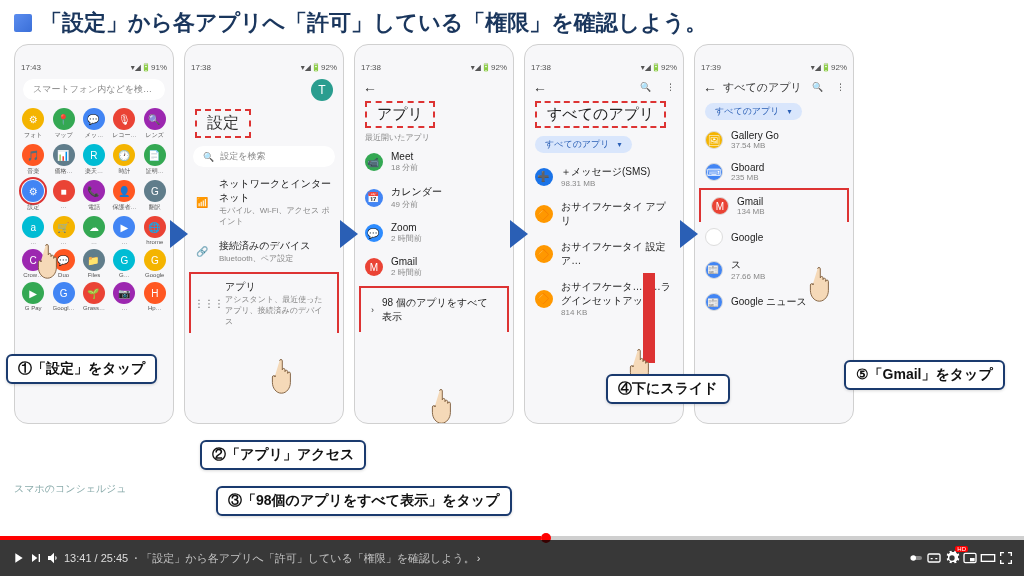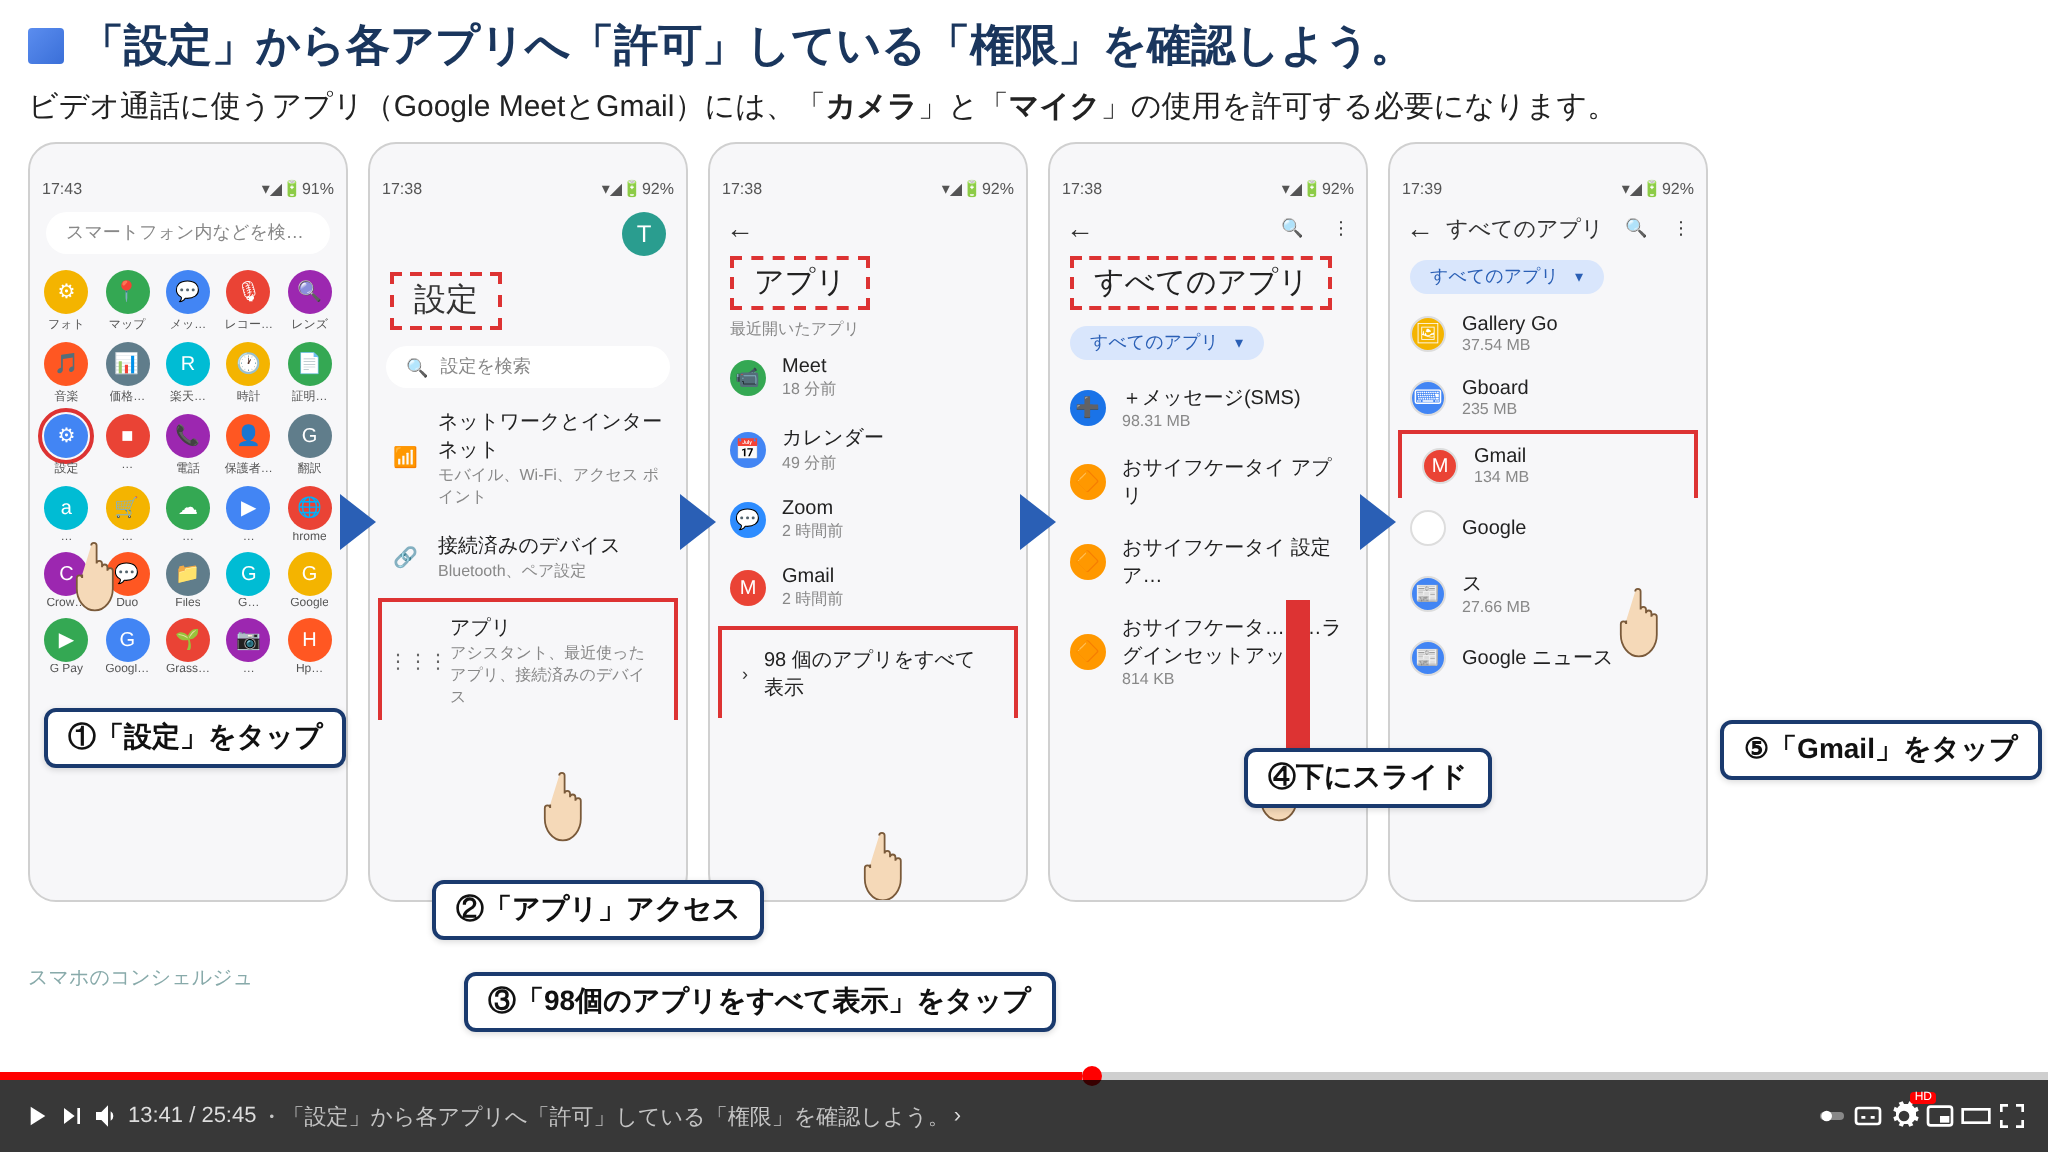--- a/index.html
+++ b/index.html
@@ -23,21 +23,21 @@
   .row .ico { width: 16px; height: 16px; border-radius: 3px; display: flex; align-items: center; justify-content: center; font-size: 10px; flex-shrink: 0; }
   .row .txt { flex: 1; }
   .row .main { font-size: 10px; color: #222; }
   .row .sub { font-size: 8px; color: #888; }
   .pill { background: #d9e6fc; color: #2a5fb5; border-radius: 10px; padding: 2px 10px; font-size: 9px; display: inline-flex; align-items: center; gap: 4px; }
   .app-icon { width: 26px; height: 26px; border-radius: 50%; background: #eee; display: flex; align-items: center; justify-content: center; font-size: 12px; }
   .app-grid { display: grid; grid-template-columns: repeat(5, 1fr); gap: 4px 2px; padding: 4px 4px; }
   .app-cell { display: flex; flex-direction: column; align-items: center; gap: 1px; }
   .app-cell .app-icon { width: 22px; height: 22px; font-size: 10px; }
   .app-label { font-size: 6px; color: #555; text-align: center; white-space: nowrap; overflow: hidden; max-width: 28px; }
-  .callout { position: absolute; background: #fff; border: 2px solid #1a3a6e; border-radius: 6px; padding: 4px 10px; font-size: 14px; font-weight: 600; color: #111; z-index: 20; box-shadow: 0 1px 3px rgba(0,0,0,.15); white-space: nowrap; margin-left: 16px; }
+  .callout { position: absolute; background: #fff; border: 2px solid #1a3a6e; border-radius: 6px; padding: 4px 10px; font-size: 14px; font-weight: 600; color: #111; z-index: 20; box-shadow: 0 1px 3px rgba(0,0,0,.15); white-space: nowrap; }
   .hand { position: absolute; width: 36px; height: 44px; z-index: 15; pointer-events: none; }
   .hand svg { width: 100%; height: 100%; }
   .red-bar { position: absolute; background: #d33; }
   .search-box { background: #fff; border-radius: 14px; padding: 4px 10px; margin: 4px 8px; font-size: 9px; color: #888; display: flex; align-items: center; gap: 6px; }
   .settings-title { font-size: 16px; font-weight: 400; color: #333; padding: 2px 10px; }
   .avatar { width: 22px; height: 22px; border-radius: 50%; background: #2a9d8f; color: #fff; display: flex; align-items: center; justify-content: center; font-size: 12px; margin-left: auto; }
   .chev::after { content: "▾"; font-size: 8px; margin-left: 4px; }
   .big-title { font-size: 15px; color: #222; padding: 2px 10px; }
   .icon-circle { width: 18px; height: 18px; border-radius: 50%; display: flex; align-items: center; justify-content: center; font-size: 10px; flex-shrink: 0; }
 
@@ -53,23 +53,20 @@
   .hd-badge::after { content: "HD"; position: absolute; top: -4px; right: -8px; background: #f00; color: #fff; font-size: 6px; padding: 0 2px; border-radius: 2px; }
 </style>
 </head>
 <body>
 
 <div class="slide">
   <div class="title-row">
     <div class="title-icon"></div>
     <div class="title-text">「設定」から各アプリへ「許可」している「権限」を確認しよう。</div>
   </div>
-  <div class="subtitle">
-    <span>ビデオ通話に使うアプリ（Google MeetとGmail）には、「</span><b>カメラ</b><span>」と「</span><b>マイク</b><span>」の使用を許可する必要になります。</span>
-  </div>
 
   <div class="phones">
 
     <div class="phone">
       <div class="statusbar">
         <span>17:43</span>
         <span>▾◢🔋<span>91%</span></span>
       </div>
       <div class="search-box">スマートフォン内などを検…</div>
       <div class="app-grid" id="p1grid">

